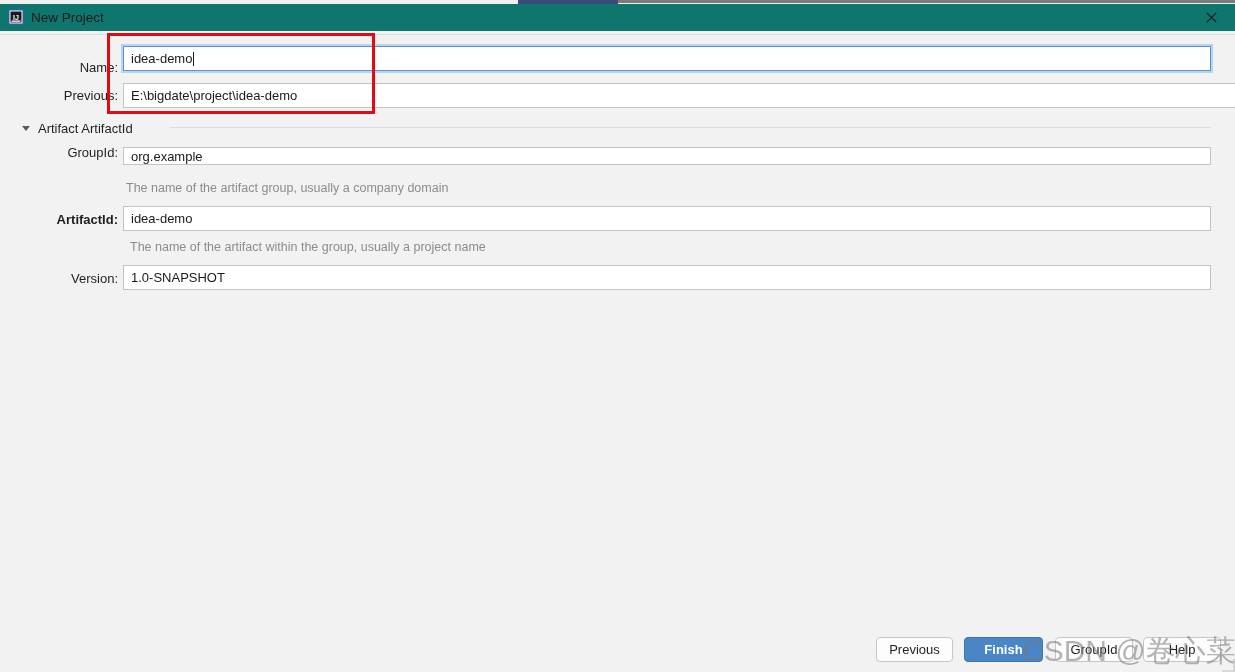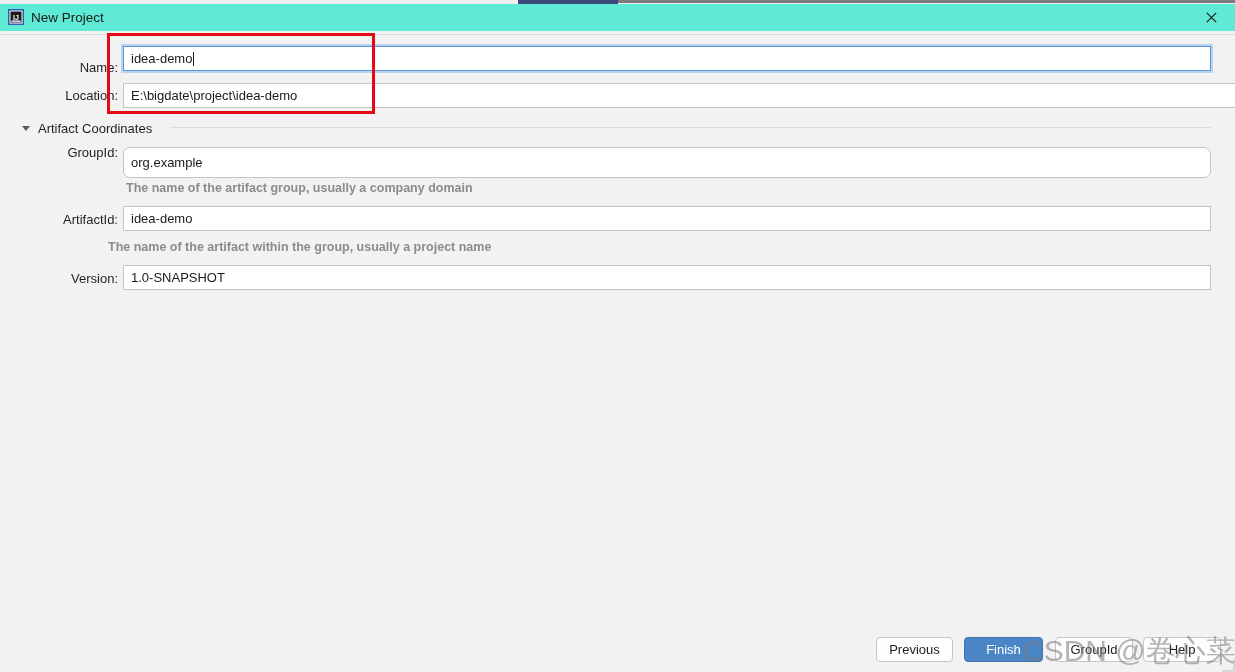--- a/index.html
+++ b/index.html
@@ -35,21 +35,21 @@
     left: 618px; top: 0;
     width: 617px; height: 3px;
     background: #7b7b7b;
   }
 
   
   #titlebar {
     position: absolute;
     left: 0; top: 4px;
     width: 1235px; height: 27px;
-    background: #5eead4;
+    background: #0f766e;
   }
   #app-icon {
     position: absolute;
     left: 8px; top: 5px;
     width: 16px; height: 16px;
   }
   #title-text {
     position: absolute;
     left: 31px; top: 4px;
     font-size: 13.5px;
@@ -150,37 +150,36 @@
   }
   #section-rule {
     position: absolute;
     left: 170px; top: 127px;
     width: 1041px; height: 1px;
     background: #dcdcdc;
   }
 
   
   #groupid-label    { left: 18px;  top: 145px; width: 100px; }
-  #groupid-input    { left: 123px; top: 147px; width: 1088px; height: 31px; border-radius: 7px; }
+  #groupid-input    { left: 123px; top: 147px; width: 1088px; height: 18px; }
   #groupid-hint     { left: 126px; top: 180px; }
 
-  #artifactid-label { left: 18px;  top: 212px; width: 100px; }
+  #artifactid-label { left: 18px;  top: 212px; width: 100px; font-weight: bold; }
   #artifactid-input { left: 123px; top: 206px; width: 1088px; height: 25px; }
-  #artifactid-hint  { left: 108px; top: 239px; }
+  #artifactid-hint  { left: 130px; top: 239px; }
 
   #version-label    { left: 18px;  top: 271px; width: 100px; }
   #version-input    { left: 123px; top: 265px; width: 1088px; height: 25px; }
 
   .hint-text {
     position: absolute;
     font-size: 12.5px;
     color: #8c8c8c;
     white-space: nowrap;
     line-height: 16px;
-    font-weight: bold;
   }
 
   
   #annotation-rect {
     position: absolute;
     left: 107px; top: 33px;
     width: 268px; height: 81px;
     border: 3px solid #e50914;
     box-sizing: border-box;
     pointer-events: none;
@@ -200,21 +199,21 @@
     display: flex;
     align-items: center;
     justify-content: center;
     cursor: pointer;
     white-space: nowrap;
   }
   .dlg-button.primary {
     background: #4a86c5;
     border: 1px solid #3f76b0;
     color: #ffffff;
-    font-weight: normal;
+    font-weight: bold;
     text-align: center;
   }
   #previous-button { left: 876px;  top: 637px; width: 77px; }
   #finish-button   { left: 964px;  top: 637px; width: 79px; }
   #cancel-button   { left: 1055px; top: 637px; width: 78px; }
   #help-button     { left: 1143px; top: 637px; width: 78px; }
 
   
   #resize-grip {
     position: absolute;
@@ -267,34 +266,34 @@
 
   <div id="titlebar-underline"></div>
 </div>
 
 <div class="field-label" id="name-label">Name:</div>
 <div class="text-input focused" id="name-input">
   <span>idea-demo</span>
     <span class="caret"></span>
 </div>
 
-<div class="field-label" id="location-label">Location:</div>
+<div class="field-label" id="location-label">Previous:</div>
 <div class="text-input" id="location-input">
   <span>E:\bigdate\project\idea-demo</span>
   <span id="browse-icon">
     <svg width="16" height="13" viewBox="0 0 16 13">
       <path d="M0.5 2.5 L0.5 12 L15 12 L15 4.5 L7.5 4.5 L6 2.5 Z" fill="#c9ccd1"></path>
       <path d="M2.2 5.6 L16 5.6 L14.2 12 L0.5 12 Z" fill="#d8dbdf"></path>
     </svg>
   </span>
 </div>
 
 <div id="section-header">
   <span id="section-triangle"></span>
-  <span id="section-title">Artifact Coordinates</span>
+  <span id="section-title">Artifact ArtifactId</span>
 </div>
 <div id="section-rule"></div>
 
 <div class="field-label" id="groupid-label">GroupId:</div>
 <div class="text-input" id="groupid-input">
   <span>org.example</span>
 </div>
 <div class="hint-text" id="groupid-hint">The name of the artifact group, usually a company domain</div>
 
 <div class="field-label" id="artifactid-label">ArtifactId:</div>

